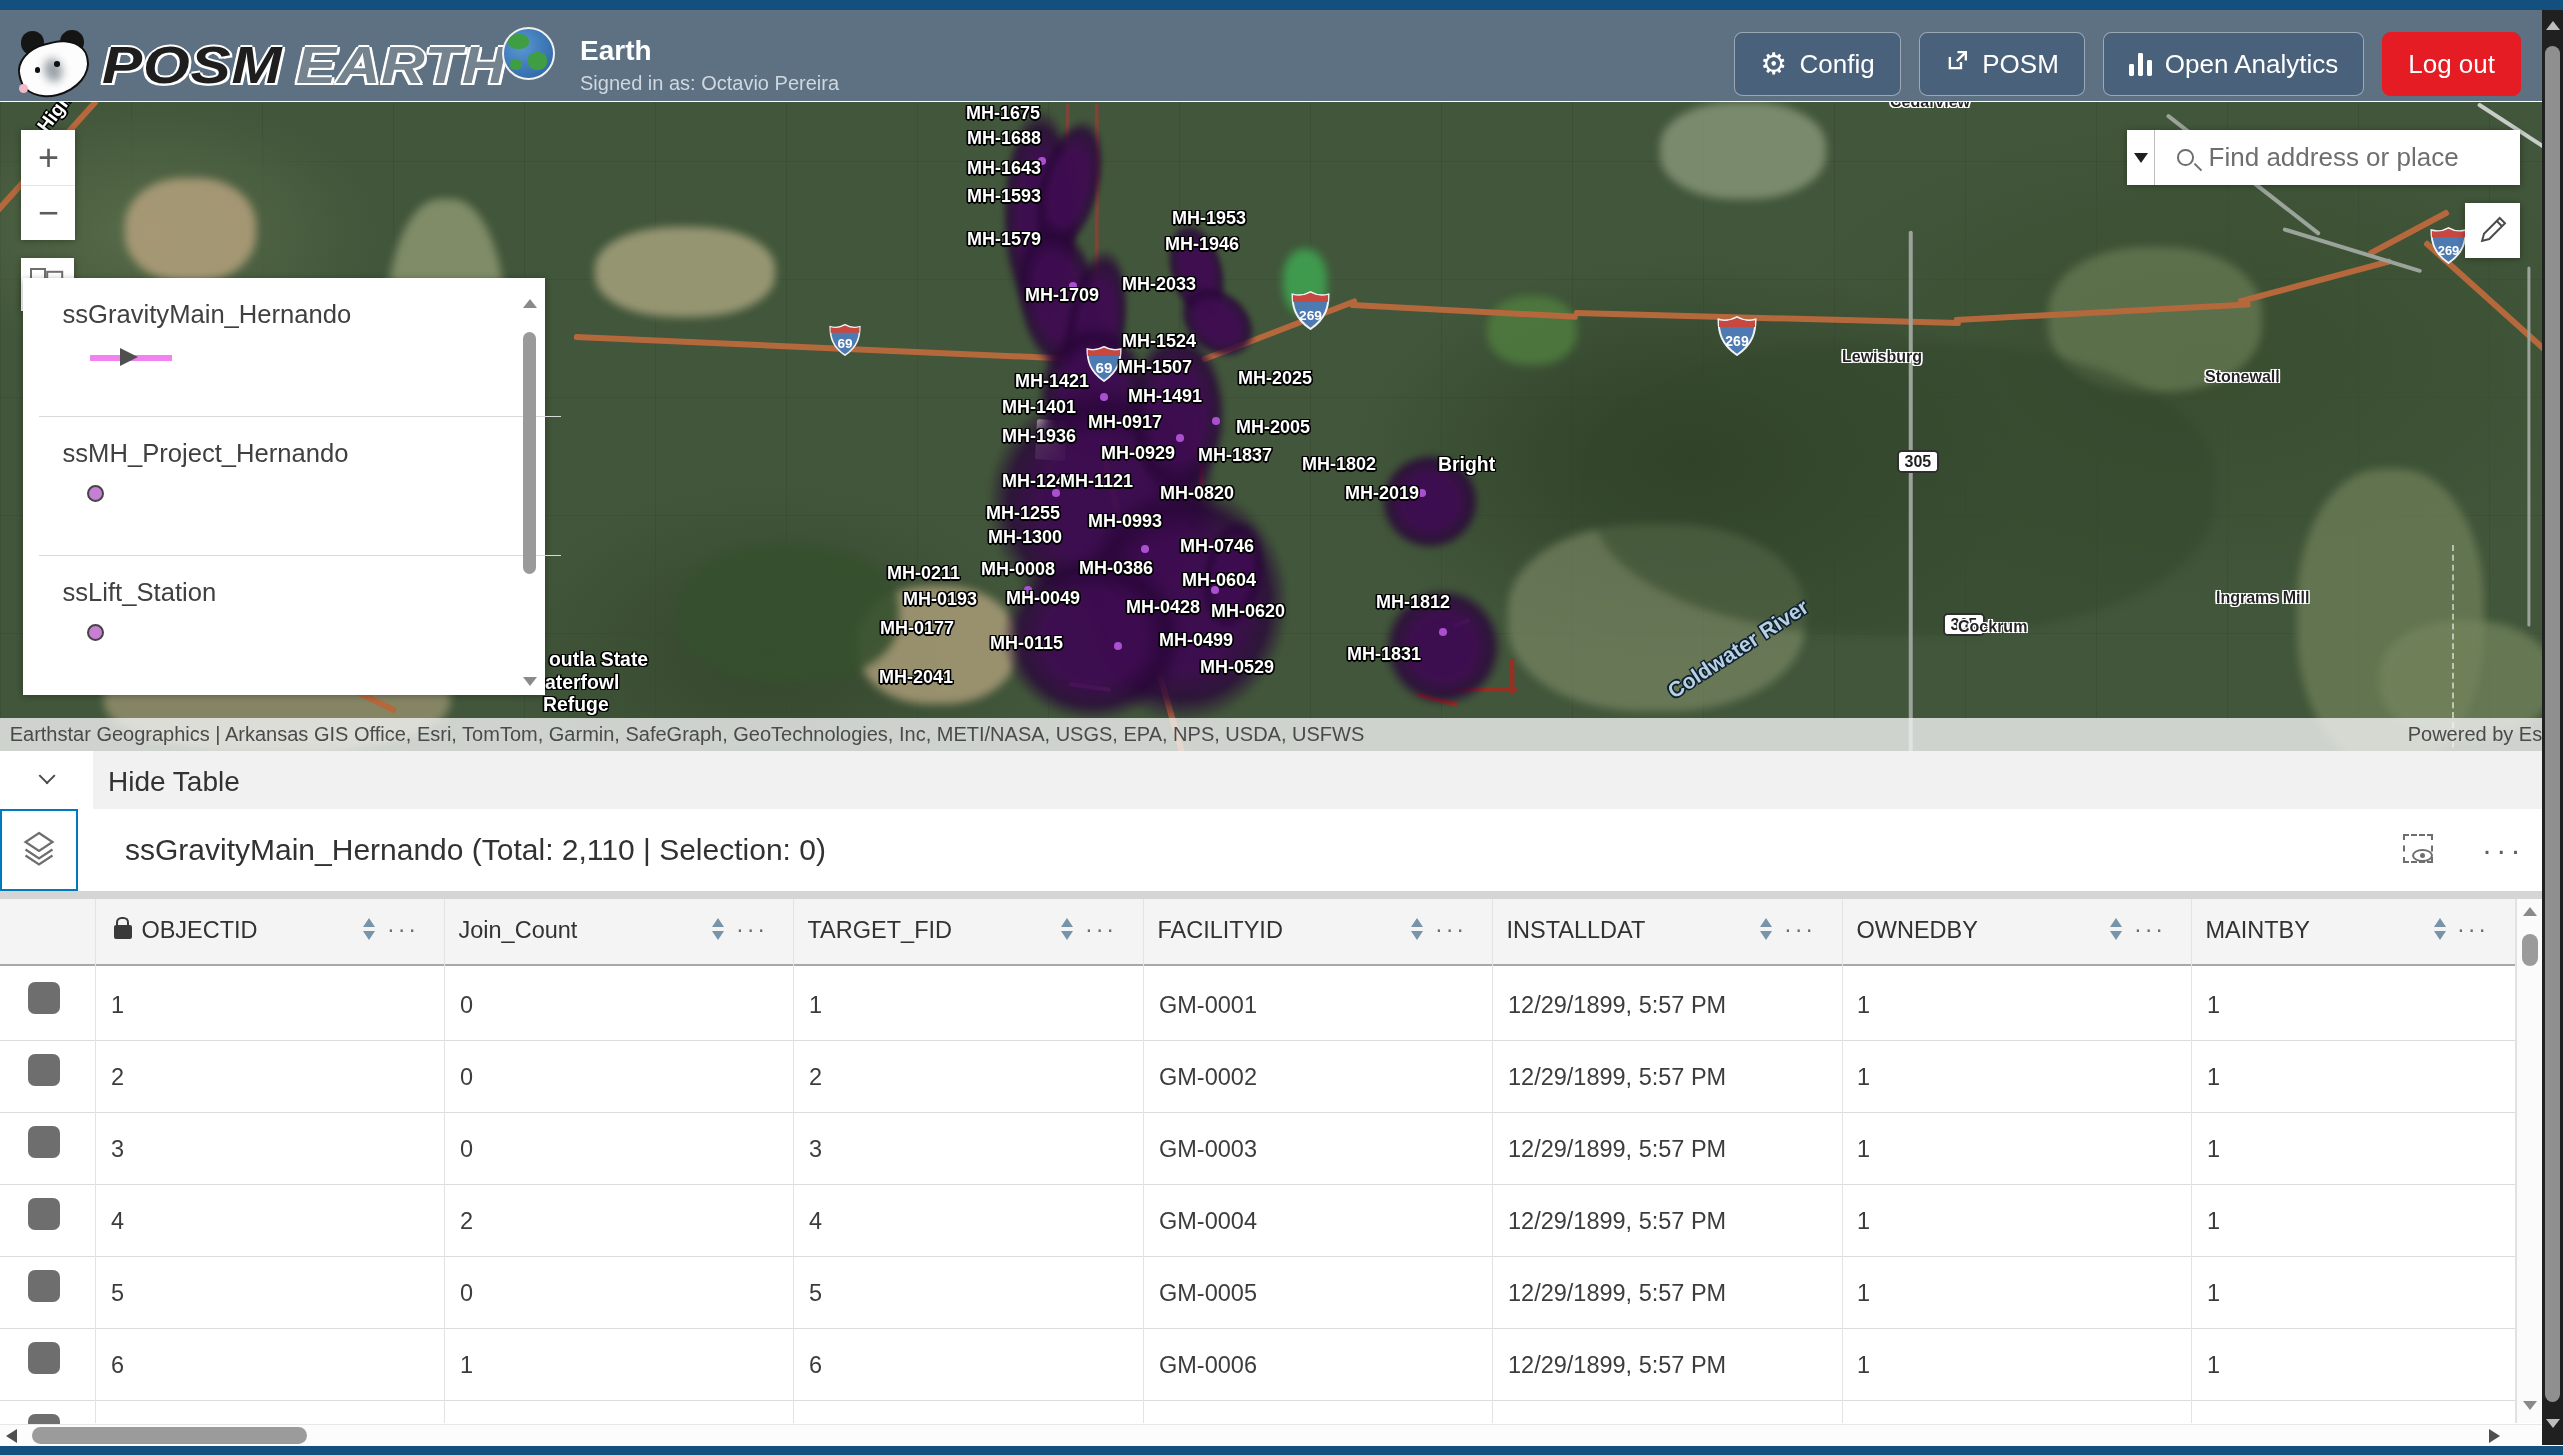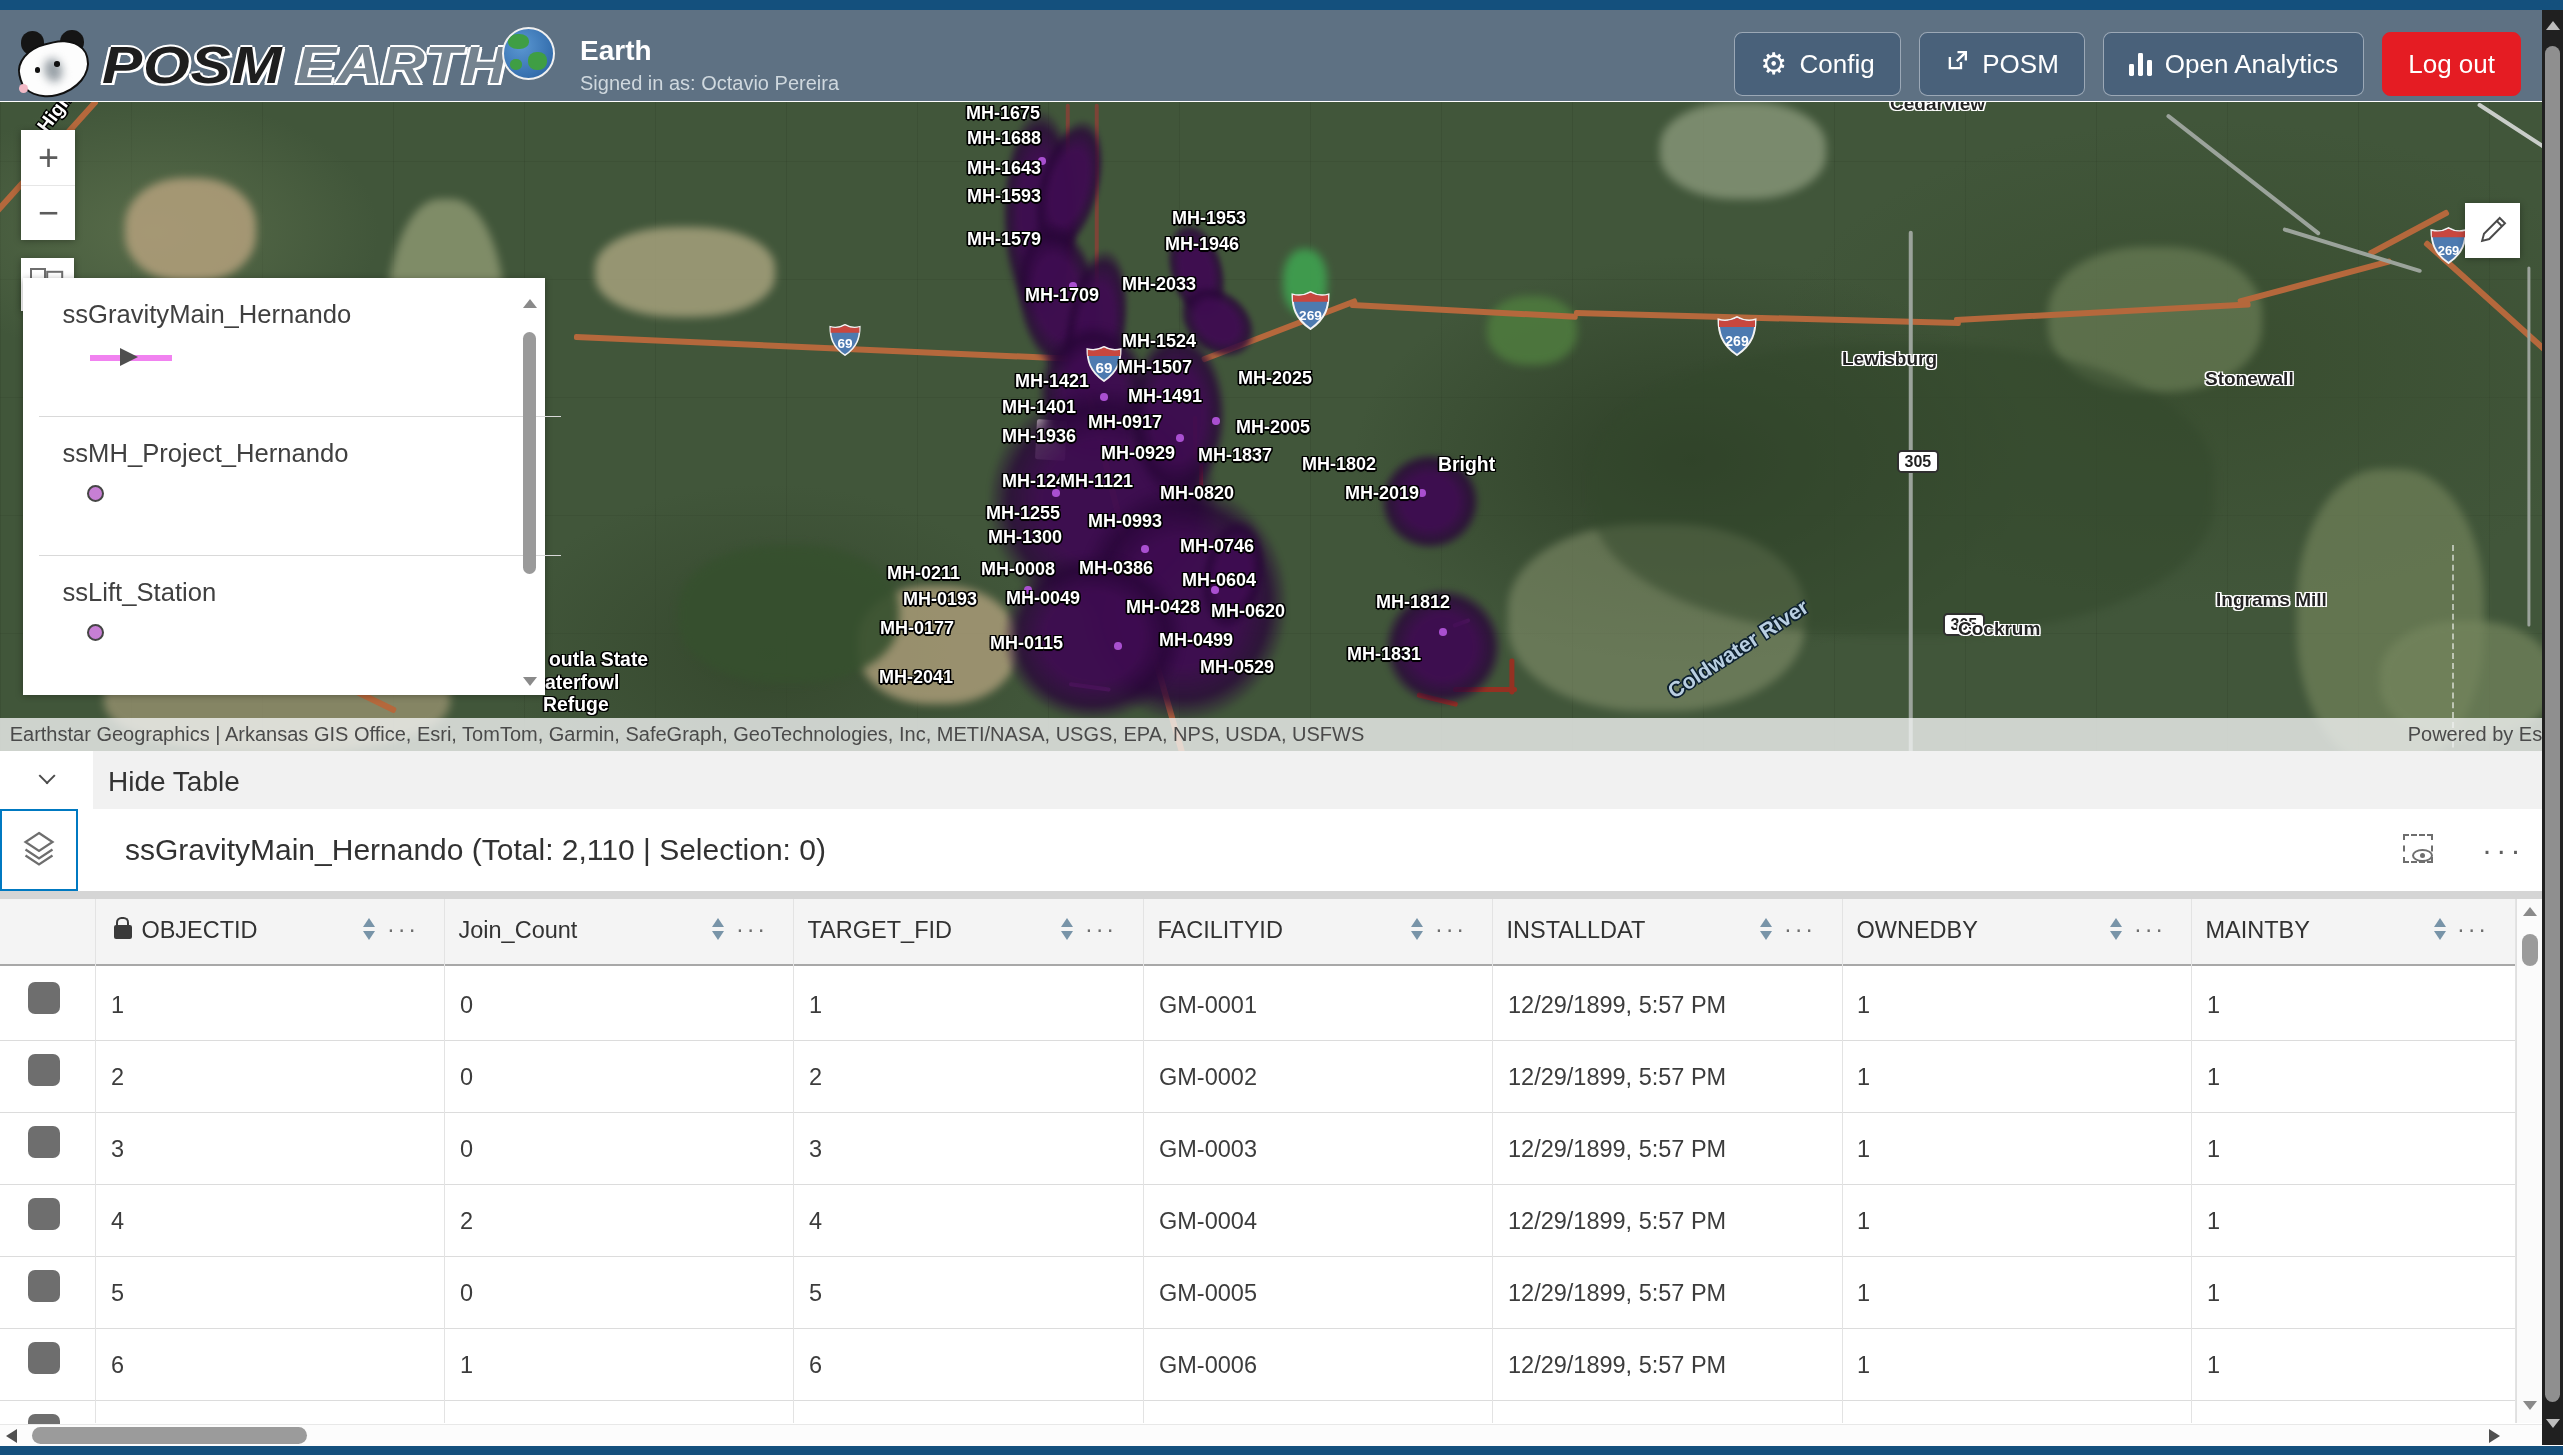--- a/index.html
+++ b/index.html
@@ -58,21 +58,21 @@
       repeating-linear-gradient(90deg, rgba(25,35,18,.12) 0 1.4px, transparent 1.4px 131px),
       repeating-linear-gradient(0deg, rgba(25,35,18,.10) 0 1.4px, transparent 1.4px 118px); }
   .patch { position:absolute; border-radius:45%; filter:blur(4.2px); }
   .road { position:absolute; transform-origin:0 50%; border-radius:2.1px; z-index:2; }
   .blob { position:absolute; border-radius:46%; filter:blur(2.1px); z-index:3;
     background:radial-gradient(ellipse at center, rgba(62,12,80,.96) 0 38%, rgba(40,6,56,.8) 58%, rgba(40,6,56,0) 72%); }
   .pdot { position:absolute; width:7.6px; height:7.6px; border-radius:50%; background:#a94fd0; z-index:4; }
   .mh { position:absolute; color:#fff; font-weight:700; font-size:18px; white-space:nowrap; z-index:6;
     text-shadow:-1.4px -1.4px 0 #000,1.4px -1.4px 0 #000,-1.4px 1.4px 0 #000,1.4px 1.4px 0 #000,0 2.1px 0.7px #000; }
   .place { position:absolute; white-space:nowrap; font-weight:700; z-index:6; }
-  .place.dark { color:#232323; font-size:19px;
+  .place.dark { color:#232323; font-size:16px;
     text-shadow:-1.4px -1.4px 0 #fff,1.4px -1.4px 0 #fff,-1.4px 1.4px 0 #fff,1.4px 1.4px 0 #fff; }
   .place.light { color:#fff; font-size:19.4px;
     text-shadow:-1.4px -1.4px 0 #000,1.4px -1.4px 0 #000,-1.4px 1.4px 0 #000,1.4px 1.4px 0 #000; }
   .place.river { color:#b9cfe2; font-size:21.4px;
     text-shadow:-1.4px -1.4px 0 #0d2030,1.4px -1.4px 0 #0d2030,-1.4px 1.4px 0 #0d2030,1.4px 1.4px 0 #0d2030; }
   .shield { position:absolute; z-index:5; }
   .shield text { font-weight:700; }
   .sshield { position:absolute; z-index:5; background:#fff; border:2.1px solid #2f2f2f; border-radius:4.8px;
     color:#1f1f1f; font-size:16px; font-weight:700; padding:0.7px 5.5px; }
   #building { position:absolute; left:1036px; top:318px; width:30px; height:40px; background:#dedbd2;
@@ -428,20 +428,29 @@
             <div class="legend-title">ssLift_Station</div>
             <div class="sym-circle"></div>
           </div>
         </div>
       <div id="legend-sb">
         <b class="tri-up" style="top:0"></b>
         <div class="thumb"></div>
         <b class="tri-dn" style="top:378px"></b>
       </div>
     </div>
+    <div id="searchbox" class="widget">
+      <div id="search-dd">
+          <b></b>
+        </div>
+      <div id="search-field">
+        <span class="mag"></span>
+        <input id="search-input" type="text" placeholder="Find address or place" style="">
+      </div>
+    </div>
     <div id="edit-btn" class="widget">
       <span>
         <svg width="36" height="36" viewBox="0 0 48 48">
             <path d="M33 8l7 7-21 21-9.5 2.5L12 29z" fill="none" stroke="#4a4a4a" stroke-width="2.6"></path>
             <path d="M29 12l7 7" stroke="#4a4a4a" stroke-width="2.6"></path>
           </svg>
       </span>
     </div>
   </div>
 

